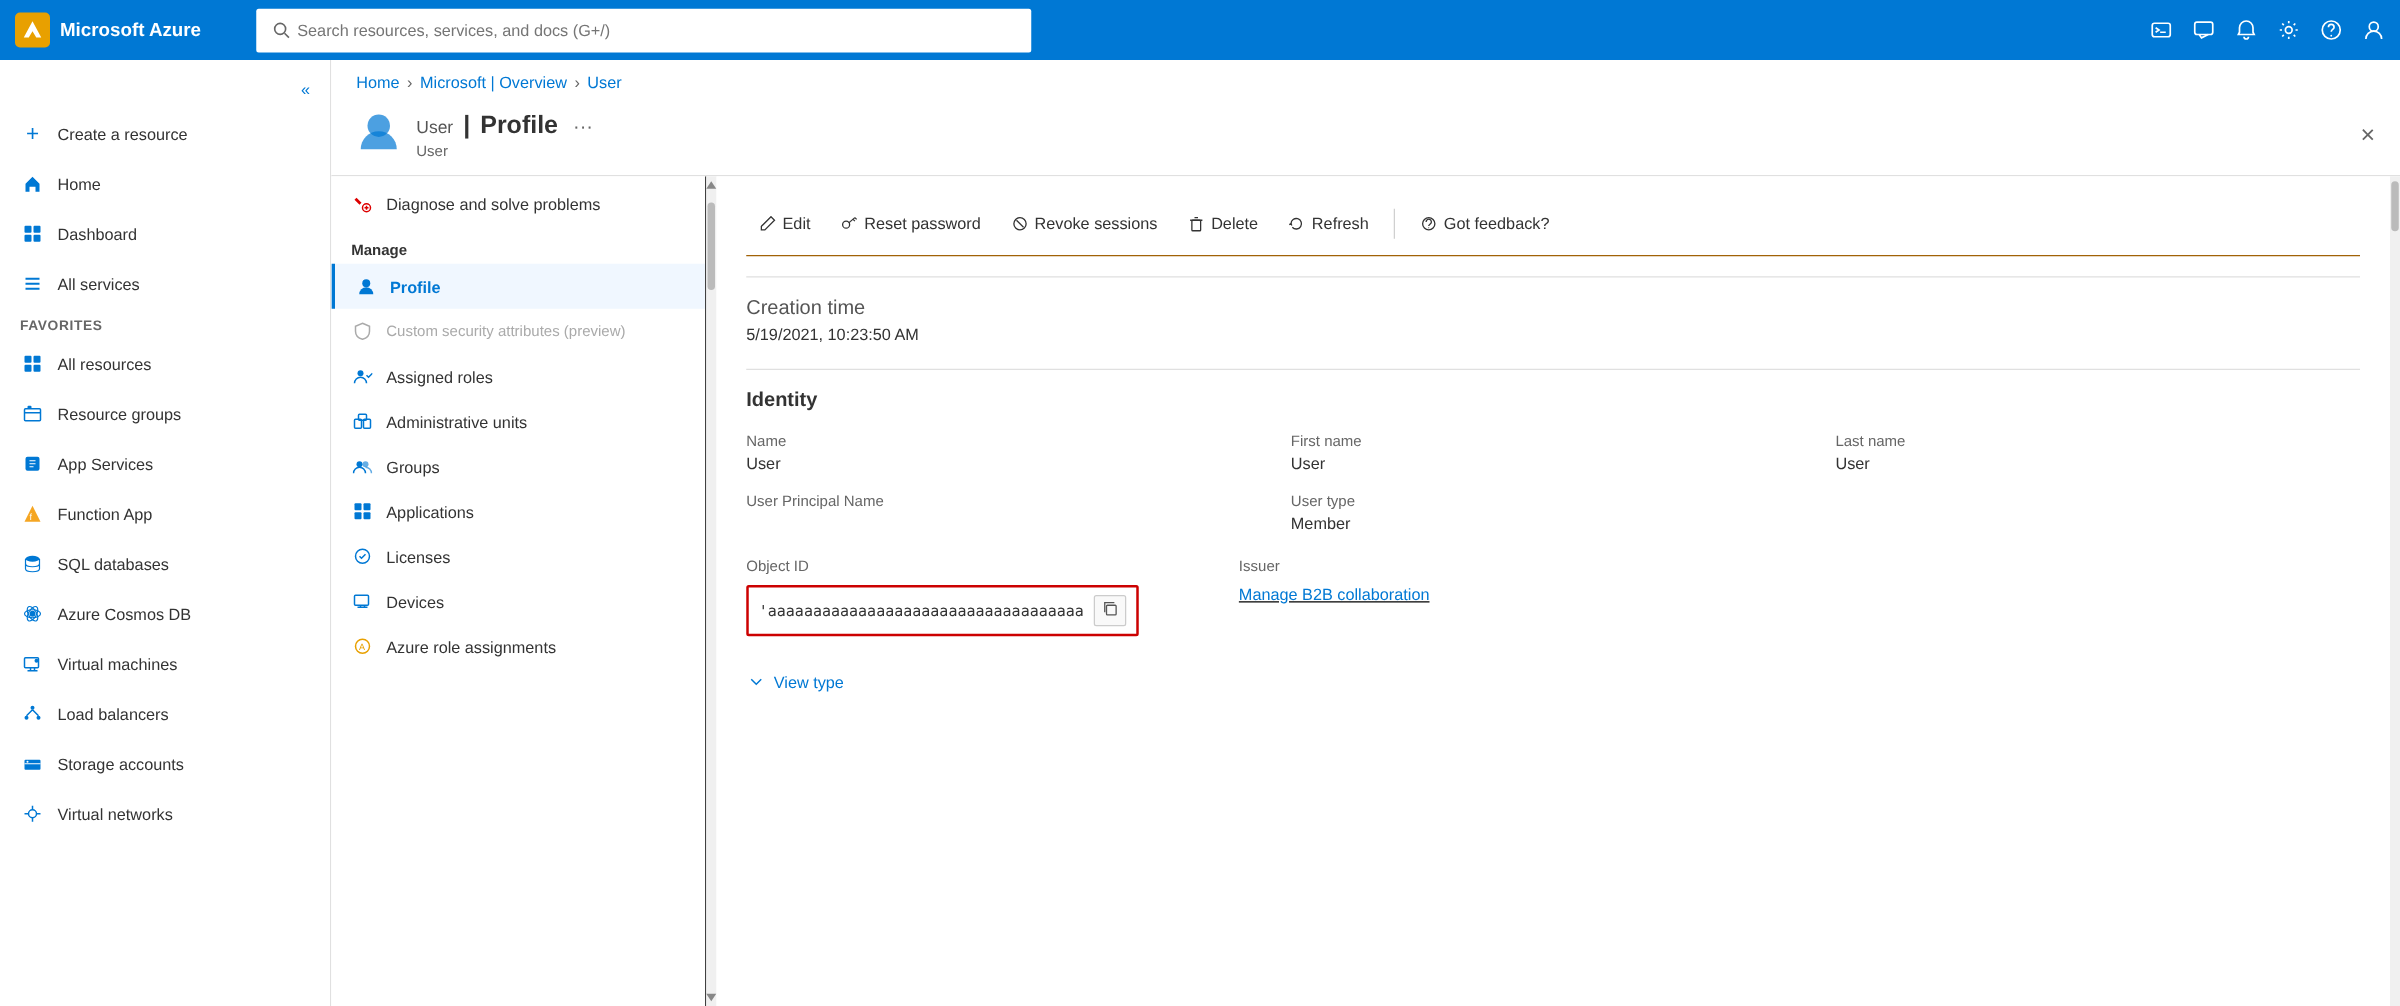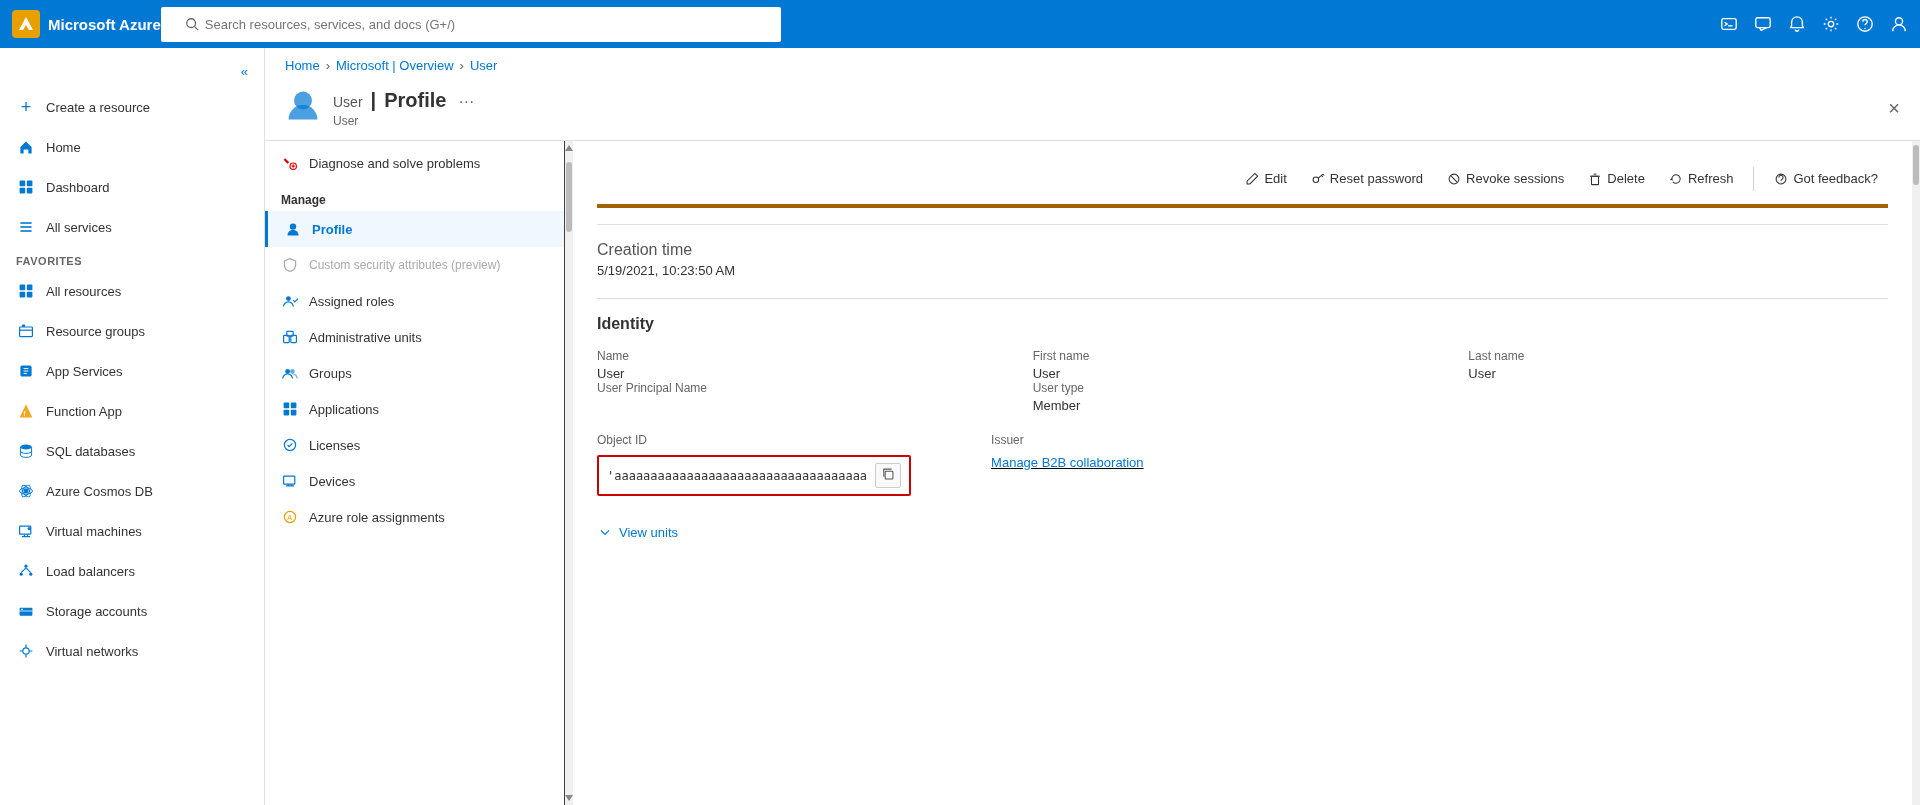--- a/index.html
+++ b/index.html
@@ -8,21 +8,21 @@
     
     .top-nav {
       display: flex; align-items: center;
       background: #0078d4; height: 48px; padding: 0 12px; 
       position: fixed; top: 0; left: 0; right: 0; z-index: 100;
     }
     .top-nav-brand { color: #fff; font-size: 15px; font-weight: 600; white-space: nowrap; display: flex; align-items: center; gap: 8px; }
     .brand-icon { background: #e8a000; border-radius: 4px; width: 28px; height: 28px; display: flex; align-items: center; justify-content: center; }
     .search-bar {
       flex: 1; max-width: 620px; display: flex; align-items: center;
-      background: #fff; border-radius: 2px; height: 35px; padding: 0 24px; gap: 6px;
+      background: #fff; border-radius: 2px; height: 35px; padding: 0 13px; gap: 6px; margin-left: 44px;
     }
     .search-bar input { border: none; outline: none; flex: 1; font-size: 13px; color: #333; }
     .nav-icons { display: flex; align-items: center; gap: 16px; margin-left: auto; }
     .nav-icon-btn { color: #fff; cursor: pointer; font-size: 16px; background: none; border: none; display: flex; align-items: center; justify-content: center; }
 
     
     .layout { display: flex; height: 805px; padding-top: 48px; }
 
     
     .sidebar {
@@ -75,39 +75,39 @@
     .left-panel-item.active { background: #fff; border-left: 3px solid #0078d4; color: #0078d4; font-weight: 600; }
     .left-panel-item .icon { width: 18px; height: 18px; flex-shrink: 0; display: flex; align-items: center; justify-content: center; }
     .left-panel-section { padding: 12px 16px 4px 16px; font-size: 12px; font-weight: 600; color: #333; }
 
     
     .right-panel { flex: 1; padding: 16px 24px; overflow-y: auto; background: #fff; }
 
     
     .toolbar {
       display: flex; align-items: center; gap: 4px;
-      padding: 8px 0 12px 0; border-bottom: 4px solid #a16207; margin-bottom: 0; justify-content: flex-end;
+      padding: 8px 0 12px 0; border-bottom: 1px solid #a16207; margin-bottom: 0;
     }
     .toolbar-btn {
       display: flex; align-items: center; gap: 5px;
       padding: 6px 10px; cursor: pointer; border: none; background: none;
       color: #333; font-size: 13px; border-radius: 2px;
     }
     .toolbar-divider { width: 1px; height: 24px; background: #d0d0d0; margin: 0 6px; }
 
     
     .profile-section { margin-bottom: 20px; }
     .section-divider { border: none; border-top: 1px solid #e0e0e0; margin: 16px 0; }
 
     .creation-time-label { font-size: 16px; color: #555; margin-bottom: 4px; }
     .creation-time-value { font-size: 13px; color: #333; }
 
     .identity-heading { font-size: 16px; font-weight: 700; color: #333; margin-bottom: 16px; }
 
-    .identity-grid { display: grid; grid-template-columns: 1fr 1fr 1fr; gap: 16px; }
+    .identity-grid { display: grid; grid-template-columns: 1fr 1fr 1fr; gap: 16px; margin-bottom: 16px; }
     .identity-item {}
     .identity-label { font-size: 12px; color: #666; margin-bottom: 3px; }
     .identity-value { font-size: 13px; color: #333; }
 
     .identity-row2 { display: grid; grid-template-columns: 1fr 1fr 1fr; gap: 16px; margin-bottom: 20px; }
 
     .object-id-box {
       border: 2px solid #d00; border-radius: 2px; padding: 8px 10px;
       display: flex; align-items: center; gap: 8px;
       background: #fff; margin-top: 8px; text-align: center;
@@ -576,21 +576,21 @@
             <div style="margin-top:8px;text-decoration:underline;">
               <a href="#" style="color:#0078d4; text-decoration:none; font-size:13px;">Manage B2B collaboration</a>
             </div>
           </div>
         </div>
 
         <div class="view-more" style="margin-top:20px; cursor:pointer;">
           <svg width="16" height="16" viewBox="0 0 20 20">
               <polyline points="5,8 10,13 15,8" fill="none" stroke="#0078d4" stroke-width="1.5"></polyline>
             </svg>
-          <span style="color:#0078d4;">View units</span>
+          <span style="color:#0078d4;">View type</span>
         </div>
       </div>
 
       <div style="display:flex; flex-direction:column; width:8px; background:#f0f0f0; flex-shrink:0;">
         <div style="width:6px; margin:1px; height:40px; background:#bbb; border-radius:3px; margin-top:4px;"></div>
       </div>
     </div>
   </div>
 </div>
 

